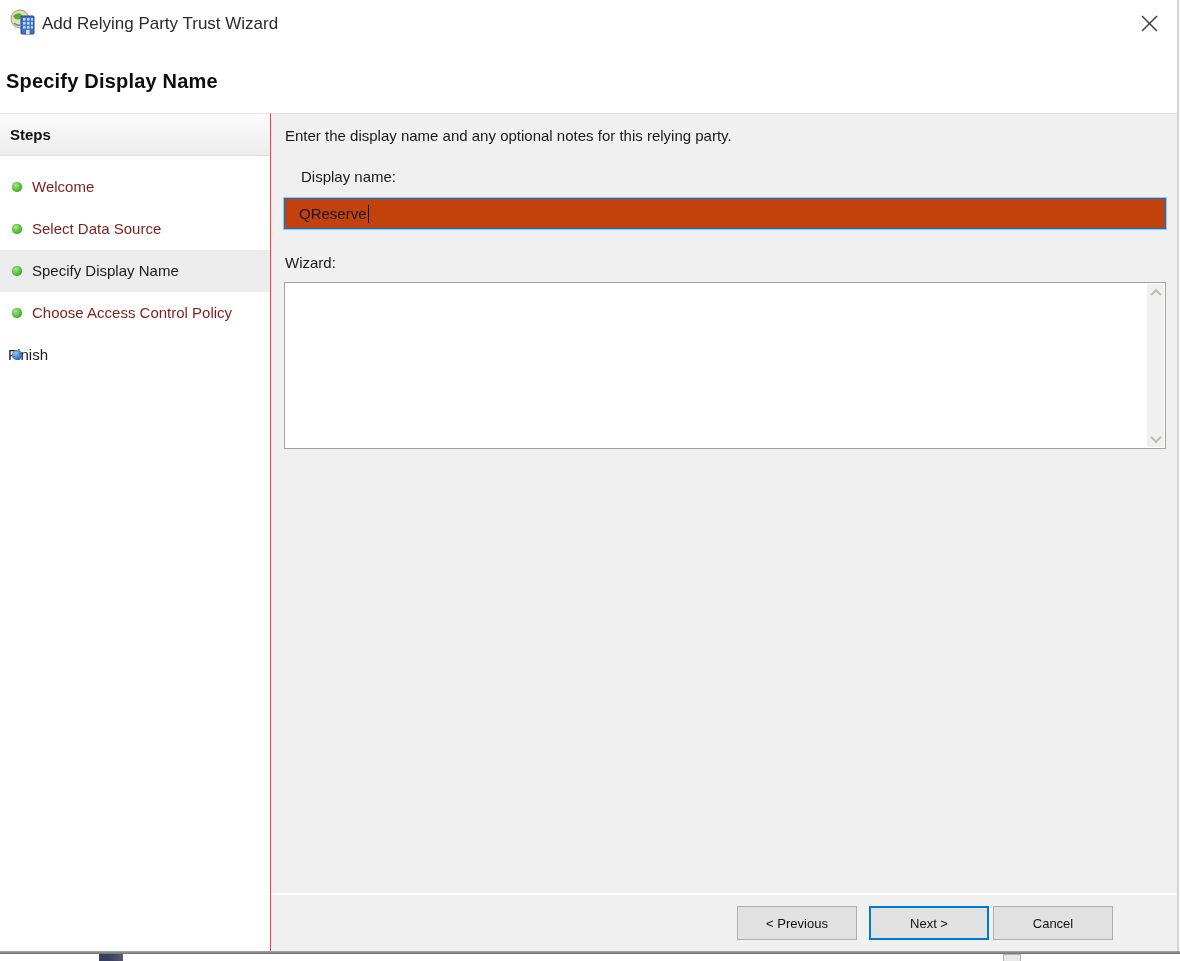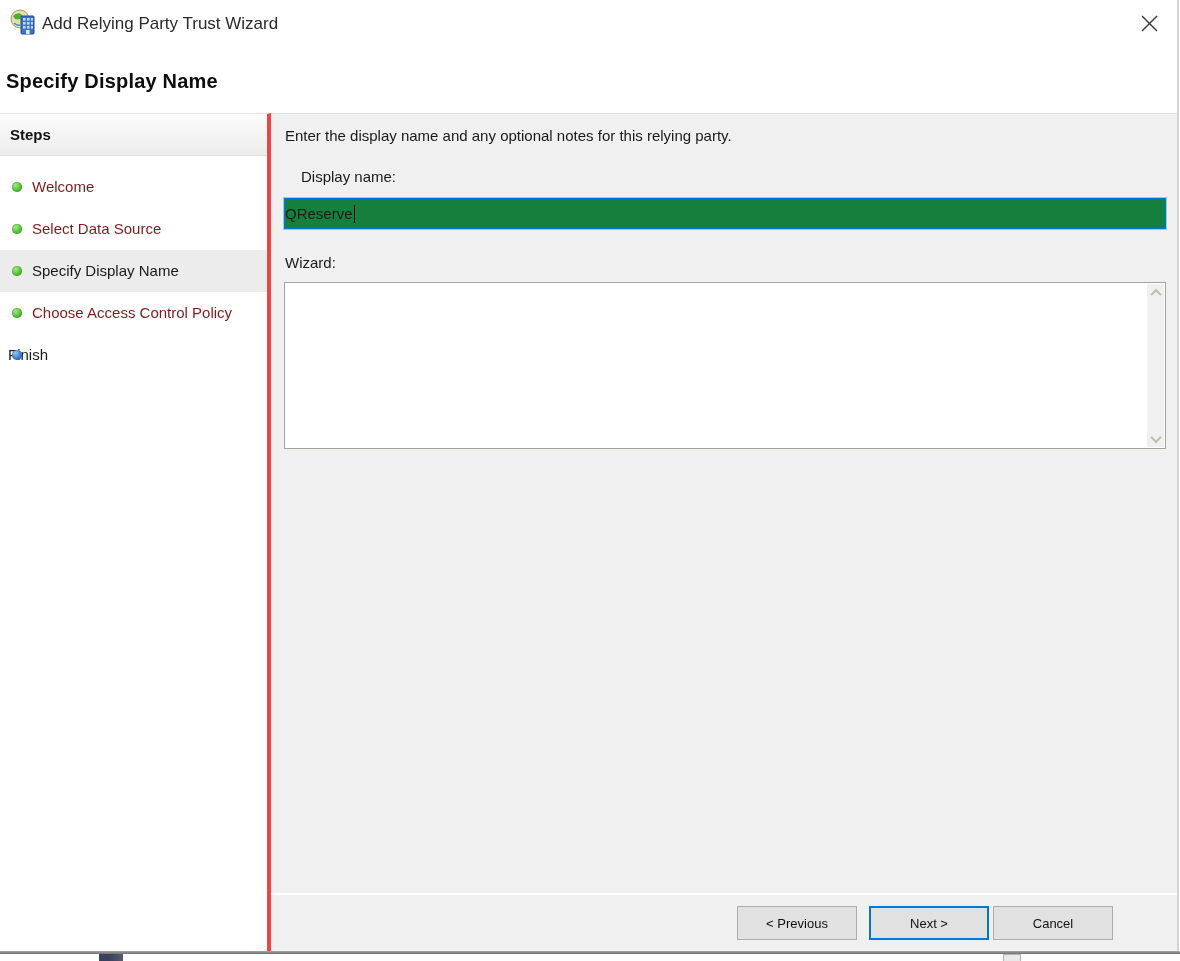--- a/index.html
+++ b/index.html
@@ -13,38 +13,38 @@
   .title-text { position: absolute; left: 42px; top: 14px; font-size: 17px; color: #2b2b2b; white-space: nowrap; }
   .close-btn { position: absolute; right: 14px; top: 6px; width: 34px; height: 34px; background: transparent; border: none; cursor: pointer; display: flex; align-items: center; justify-content: center; }
 
   
   .page-heading { position: absolute; left: 6px; top: 70px; font-size: 20px; font-weight: bold; color: #0d0d0d; letter-spacing: 0.2px; }
 
   
   .wizard-body { position: absolute; top: 113px; left: 0; width: 1177px; height: 839px; display: flex; }
 
   
-  .sidebar { width: 271px; min-width: 271px; background: #ffffff; border-right: 4px solid #ef4444; border-top: 1px solid #e6e6e6; }
+  .sidebar { width: 271px; min-width: 271px; background: #ffffff; border-right: 1px solid #ef4444; border-top: 1px solid #e6e6e6; }
   .steps-header { height: 42px; line-height: 42px; padding-left: 10px; font-size: 15px; font-weight: bold; color: #111;
                   background: linear-gradient(#fcfcfc, #ececec); border-bottom: 1px solid #dedede; }
   .steps-list { list-style: none; padding-top: 10px; }
   .step-item { position: relative; padding: 11px 34px 11px 32px; font-size: 15px; line-height: 20px; color: #7f1d1d; cursor: pointer; }
   .step-item.current { background: #ececec; color: #1a1a1a; cursor: default; }
   .step-item.pending { color: #1a1a1a; cursor: default; padding-left: 8px; }
   .step-dot { position: absolute; left: 12px; top: 16px; width: 10px; height: 10px; border-radius: 50%; }
   .step-dot.done { background: radial-gradient(circle at 35% 30%, #a8e88a, #52c234 55%, #2f9e1a); box-shadow: inset 0 0 1px #1f7a10; }
   .step-dot.pending { background: radial-gradient(circle at 35% 30%, #9cc4ee, #3d7fd1 55%, #1f5fa8); box-shadow: inset 0 0 1px #174a85; }
 
   
   .main { flex: 1; position: relative; background: #f0f0f0; border-top: 1px solid #e0e0e0; }
   .intro-text { position: absolute; left: 14px; top: 13px; font-size: 15px; }
   .field-label-display { position: absolute; left: 14px; top: 54px; font-size: 15px; margin-left: 16px; }
-  .display-input { position: absolute; left: 13px; top: 84px; width: 882px; height: 31px; background: #15803d;
+  .display-input { position: absolute; left: 13px; top: 84px; width: 882px; height: 31px; background: #c2410c;
                    border: 1px solid #0078d7; box-shadow: 0 0 0 1px rgba(0,120,215,0.35); font-size: 15px;
-                   display: flex; align-items: center; padding-left: 0; cursor: text; }
+                   display: flex; align-items: center; padding-left: 14px; cursor: text; }
   .caret { display: inline-block; width: 1px; height: 18px; background: #000; margin-left: 1px; }
   .field-label-notes { position: absolute; left: 14px; top: 140px; font-size: 15px; }
   .notes-box { position: absolute; left: 13px; top: 168px; width: 882px; height: 167px; background: #ffffff; border: 1px solid #a3a39b; cursor: text; }
   .notes-scrollbar { position: absolute; top: 1px; right: 1px; bottom: 1px; width: 17px; background: #f0f0f0; }
   .scroll-arrow { position: absolute; left: 0; width: 17px; height: 17px; display: flex; align-items: center; justify-content: center; }
   .scroll-arrow.up { top: 0; }
   .scroll-arrow.down { bottom: 0; }
   .chev { width: 8px; height: 8px; border-left: 2px solid #bdbdb2; border-top: 2px solid #bdbdb2; }
   .chev.up { transform: rotate(45deg) translate(1px, 1px); }
   .chev.down { transform: rotate(225deg) translate(1px, 1px); }

